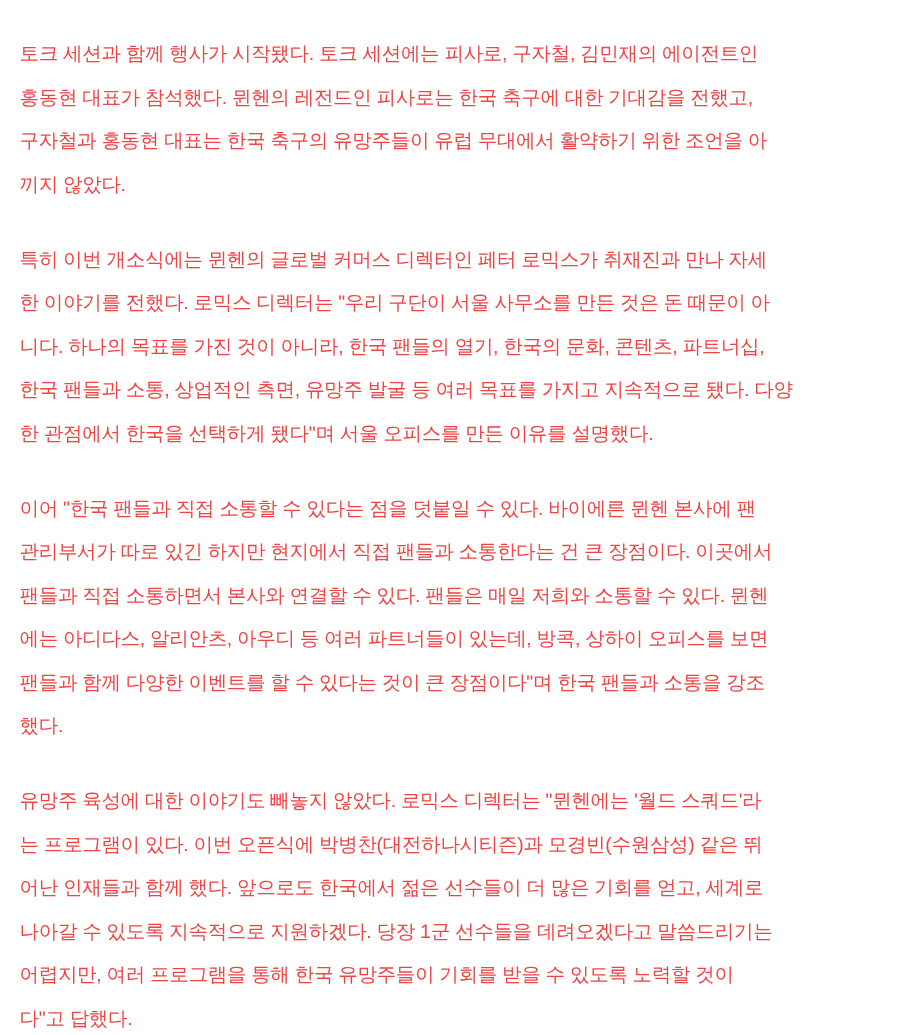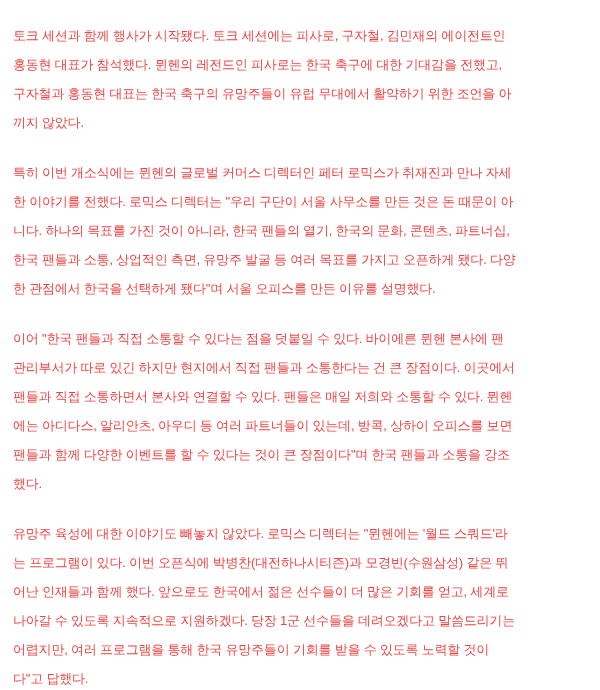--- a/index.html
+++ b/index.html
@@ -37,21 +37,21 @@
 <body>
 
 <div class="article">
   <p class="para">토크 세션과 함께 행사가 시작됐다. 토크 세션에는 피사로, 구자철, 김민재의 에이전트인
 홍동현 대표가 참석했다. 뮌헨의 레전드인 피사로는 한국 축구에 대한 기대감을 전했고,
 구자철과 홍동현 대표는 한국 축구의 유망주들이 유럽 무대에서 활약하기 위한 조언을 아
 끼지 않았다.</p>
   <p class="para">특히 이번 개소식에는 뮌헨의 글로벌 커머스 디렉터인 페터 로믹스가 취재진과 만나 자세
 한 이야기를 전했다. 로믹스 디렉터는 "우리 구단이 서울 사무소를 만든 것은 돈 때문이 아
 니다. 하나의 목표를 가진 것이 아니라, 한국 팬들의 열기, 한국의 문화, 콘텐츠, 파트너십,
-한국 팬들과 소통, 상업적인 측면, 유망주 발굴 등 여러 목표를 가지고 오픈하게 됐다. 다양
+한국 팬들과 소통, 상업적인 측면, 유망주 발굴 등 여러 목표를 가지고 지속적으로 됐다. 다양
 한 관점에서 한국을 선택하게 됐다"며 서울 오피스를 만든 이유를 설명했다.</p>
   <p class="para">이어 "한국 팬들과 직접 소통할 수 있다는 점을 덧붙일 수 있다. 바이에른 뮌헨 본사에 팬
 관리부서가 따로 있긴 하지만 현지에서 직접 팬들과 소통한다는 건 큰 장점이다. 이곳에서
 팬들과 직접 소통하면서 본사와 연결할 수 있다. 팬들은 매일 저희와 소통할 수 있다. 뮌헨
 에는 아디다스, 알리안츠, 아우디 등 여러 파트너들이 있는데, 방콕, 상하이 오피스를 보면
 팬들과 함께 다양한 이벤트를 할 수 있다는 것이 큰 장점이다"며 한국 팬들과 소통을 강조
 했다.</p>
   <p class="para">유망주 육성에 대한 이야기도 빼놓지 않았다. 로믹스 디렉터는 "뮌헨에는 '월드 스쿼드'라
 는 프로그램이 있다. 이번 오픈식에 박병찬(대전하나시티즌)과 모경빈(수원삼성) 같은 뛰
 어난 인재들과 함께 했다. 앞으로도 한국에서 젊은 선수들이 더 많은 기회를 얻고, 세계로

